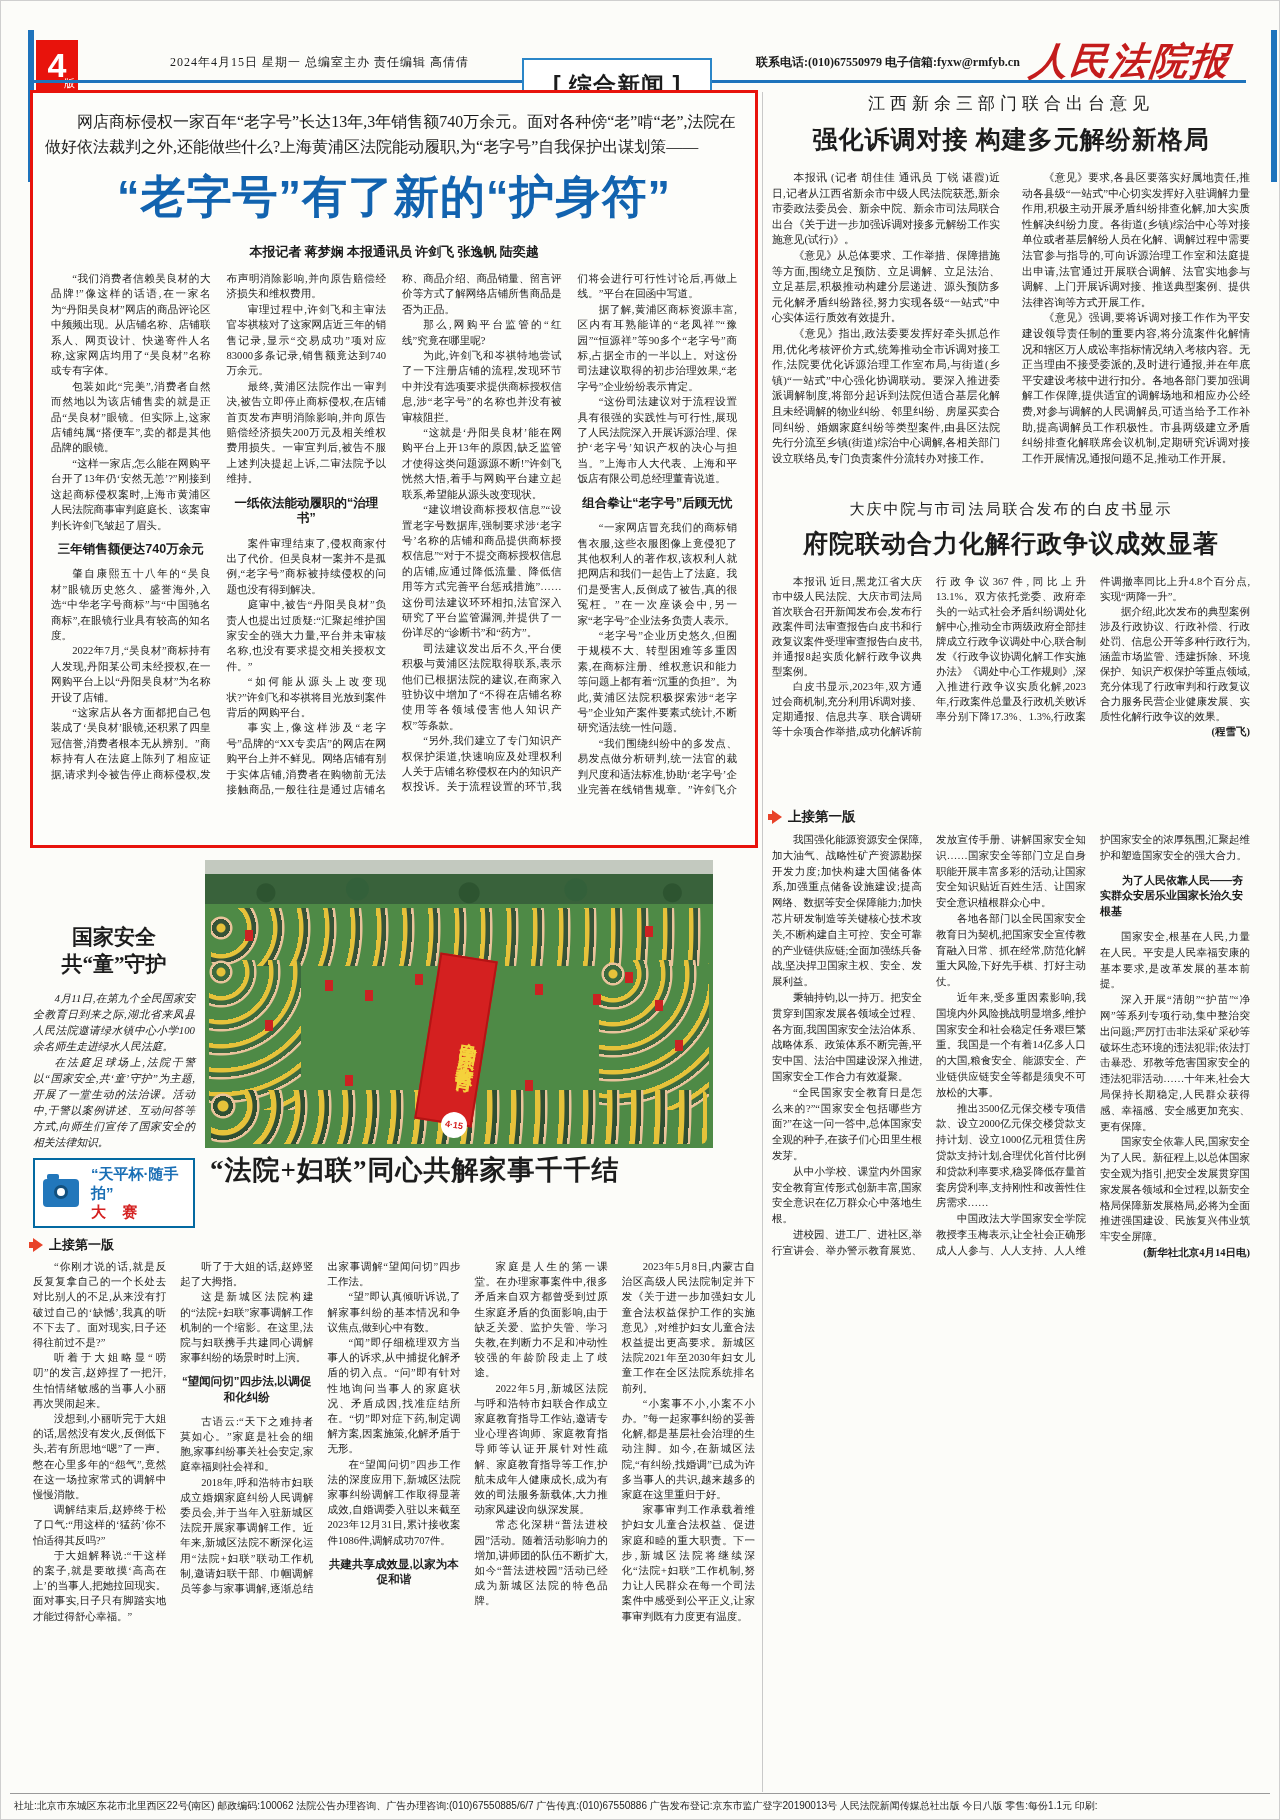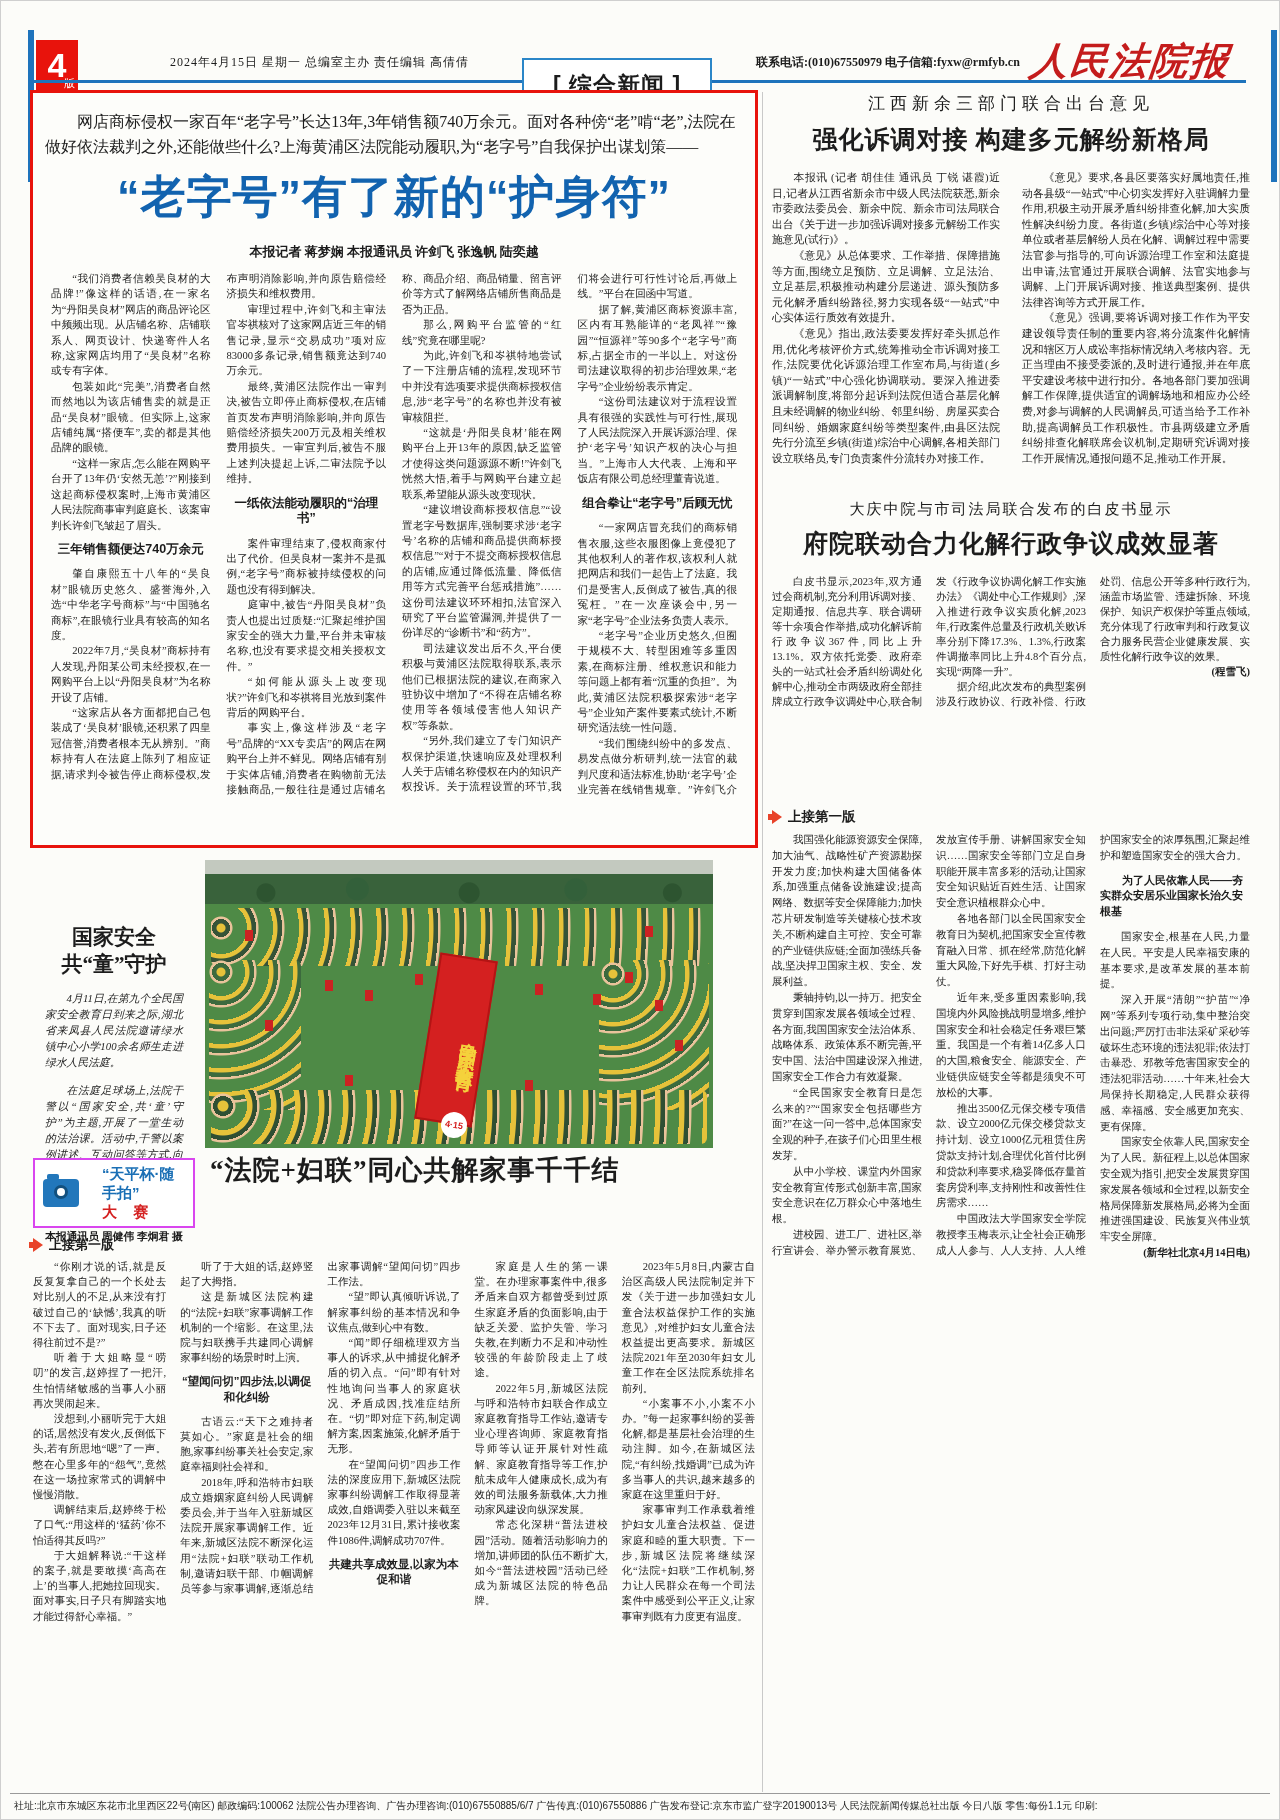--- a/index.html
+++ b/index.html
@@ -86,26 +86,26 @@
           writing-mode:vertical-rl;color:#f5d23c;font-weight:bold;font-size:18px;line-height:27px;
           font-family:"Liberation Sans",sans-serif;letter-spacing:3px;padding-top:8px;box-sizing:border-box;}
   .banner-badge{position:absolute;left:236px;top:252px;width:26px;height:26px;border-radius:50%;
           background:#fff;color:#d42020;font-size:9px;font-weight:bold;display:flex;align-items:center;
           justify-content:center;transform:rotate(9deg);font-family:"Liberation Sans",sans-serif;}
 
   
   .caption{position:absolute;left:33px;top:862px;width:162px;height:288px;}
   .cap-title{text-align:center;font-size:21px;font-weight:bold;line-height:27px;margin-top:62px;}
   .cap-body{margin-top:12px;font-size:10.8px;line-height:16px;font-style:italic;text-align:justify;}
-  .cap-body p{margin:12px;text-indent:2em;}
+  .cap-body p{margin:0;text-indent:2em;}
   .cap-byline{margin-top:6px;font-size:10.8px;text-align:center;font-weight:bold;font-style:normal;}
 
   
-  .contest{position:absolute;left:33px;top:1158px;width:162px;height:70px;border:2px solid #d946ef;
-           display:flex;align-items:center;gap:23px;padding:0 8px;box-sizing:border-box;background:#fff;}
+  .contest{position:absolute;left:33px;top:1158px;width:162px;height:70px;border:2px solid #0369a1;
+           display:flex;align-items:center;gap:12px;padding:0 8px;box-sizing:border-box;background:#fff;}
   .cam{width:36px;height:28px;background:#2277bb;border-radius:4px;position:relative;flex:0 0 auto;}
   .cam::before{content:"";position:absolute;left:11px;top:6px;width:14px;height:14px;border-radius:50%;
                background:#fff;border:3px solid #12507e;box-sizing:border-box;}
   .cam::after{content:"";position:absolute;left:4px;top:-5px;width:12px;height:6px;background:#2277bb;border-radius:2px;}
   .contest .txt1{color:#1a6fb5;font-family:"Liberation Sans",sans-serif;font-weight:bold;font-size:15px;}
   .contest .txt2{color:#d42020;font-family:"Liberation Sans",sans-serif;font-weight:bold;font-size:15px;letter-spacing:6px;}
 
   
   .family{position:absolute;left:210px;top:1152px;width:545px;}
   .f-title{font-size:27px;font-weight:bold;letter-spacing:1px;}
@@ -182,20 +182,21 @@
         <p class="b-p">《意见》从总体要求、工作举措、保障措施等方面,围绕立足预防、立足调解、立足法治、立足基层,积极推动构建分层递进、源头预防多元化解矛盾纠纷路径,努力实现各级“一站式”中心实体运行质效有效提升。</p>
         <p class="b-p">《意见》指出,政法委要发挥好牵头抓总作用,优化考核评价方式,统筹推动全市诉调对接工作,法院要优化诉源治理工作室布局,与街道(乡镇)“一站式”中心强化协调联动。要深入推进委派调解制度,将部分起诉到法院但适合基层化解且未经调解的物业纠纷、邻里纠纷、房屋买卖合同纠纷、婚姻家庭纠纷等类型案件,由县区法院先行分流至乡镇(街道)综治中心调解,各相关部门设立联络员,专门负责案件分流转办对接工作。</p>
         <p class="b-p">《意见》要求,各县区要落实好属地责任,推动各县级“一站式”中心切实发挥好入驻调解力量作用,积极主动开展矛盾纠纷排查化解,加大实质性解决纠纷力度。各街道(乡镇)综治中心等对接单位或者基层解纷人员在化解、调解过程中需要法官参与指导的,可向诉源治理工作室和法庭提出申请,法官通过开展联合调解、法官实地参与调解、上门开展诉调对接、推送典型案例、提供法律咨询等方式开展工作。</p>
         <p class="b-p">《意见》强调,要将诉调对接工作作为平安建设领导责任制的重要内容,将分流案件化解情况和辖区万人成讼率指标情况纳入考核内容。无正当理由不接受委派的,及时进行通报,并在年底平安建设考核中进行扣分。各地各部门要加强调解工作保障,提供适宜的调解场地和相应办公经费,对参与调解的人民调解员,可适当给予工作补助,提高调解员工作积极性。市县两级建立矛盾纠纷排查化解联席会议机制,定期研究诉调对接工作开展情况,通报问题不足,推动工作开展。</p>
       </div>
   </div>
   <div class="daqing">
     <div class="d-kicker">大庆中院与市司法局联合发布的白皮书显示</div>
     <div class="r-title">府院联动合力化解行政争议成效显著</div>
     <div class="d-body">
+        <p class="b-p">本报讯 近日,黑龙江省大庆市中级人民法院、大庆市司法局首次联合召开新闻发布会,发布行政案件司法审查报告白皮书和行政复议案件受理审查报告白皮书,并通报8起实质化解行政争议典型案例。</p>
         <p class="b-p">白皮书显示,2023年,双方通过会商机制,充分利用诉调对接、定期通报、信息共享、联合调研等十余项合作举措,成功化解诉前行政争议367件,同比上升13.1%。双方依托党委、政府牵头的一站式社会矛盾纠纷调处化解中心,推动全市两级政府全部挂牌成立行政争议调处中心,联合制发《行政争议协调化解工作实施办法》《调处中心工作规则》,深入推进行政争议实质化解,2023年,行政案件总量及行政机关败诉率分别下降17.3%、1.3%,行政案件调撤率同比上升4.8个百分点,实现“两降一升”。</p>
         <p class="b-p">据介绍,此次发布的典型案例涉及行政协议、行政补偿、行政处罚、信息公开等多种行政行为,涵盖市场监管、违建拆除、环境保护、知识产权保护等重点领域,充分体现了行政审判和行政复议合力服务民营企业健康发展、实质性化解行政争议的效果。</p>
         <p class="b-end">(程雪飞)</p>
       </div>
   </div>
   <div class="jump">
     <div class="jump-head">
       <span class="arrow"></span>
       <span>上接第一版</span>
     </div>

